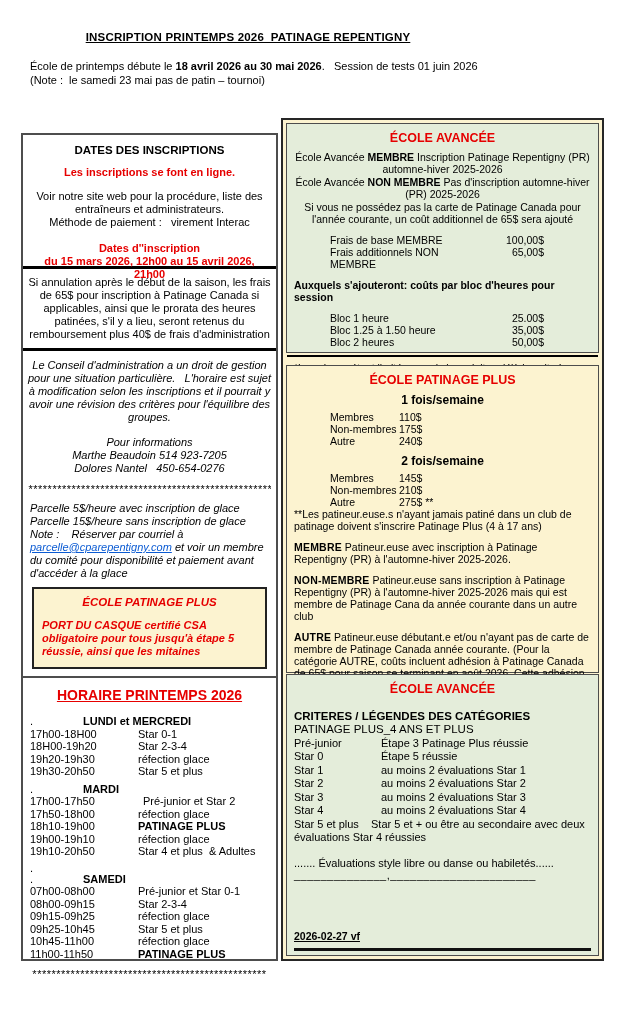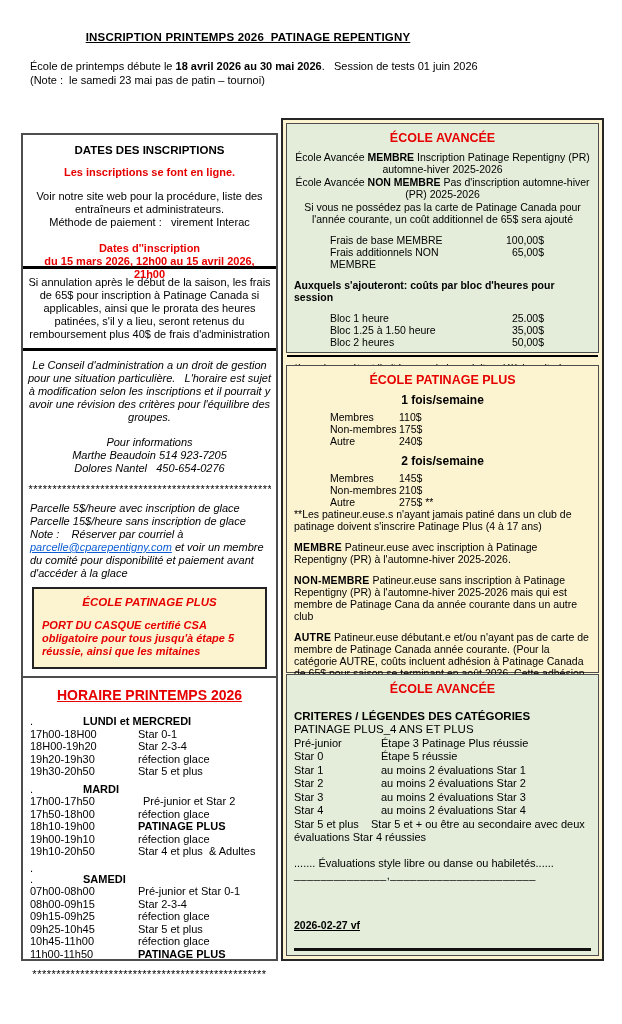--- a/index.html
+++ b/index.html
@@ -78,21 +78,21 @@
   .defp b { letter-spacing:.2px; }
 
   #avancee-bottom .crit-title { font-weight:bold; font-size:11.5px; margin-top:6px; }
   #avancee-bottom .subtitle { font-size:11.5px; }
   .crow { display:flex; }
   .crow .term { flex:0 0 62px; }
   .crow .def { flex:1;padding-left:25px; }
   .star5 { margin-top:0; }
   .evals { margin-top:12px; }
   .blankline { line-height:10px; letter-spacing:.5px; }
-  .datestamp { margin-top:auto; border-bottom:3px solid #111; padding-bottom:16px; }
+  .datestamp { margin-top:auto; border-bottom:3px solid #111; padding-bottom:5px; }
   .datestamp span { font-weight:bold; font-size:10.5px; text-decoration:underline; }
 </style>
 </head>
 <body>
 
 <div id="doc-title">INSCRIPTION PRINTEMPS 2026&nbsp; PATINAGE REPENTIGNY</div>
 <div id="intro">
   <div><span>École de printemps débute le </span><span class="bold">18 avril 2026 au 30 mai 2026</span><span>.&nbsp;&nbsp; Session de tests 01 juin 2026</span></div>
   <div>(Note :&nbsp; le samedi 23 mai pas de patin – tournoi)</div>
 </div>

